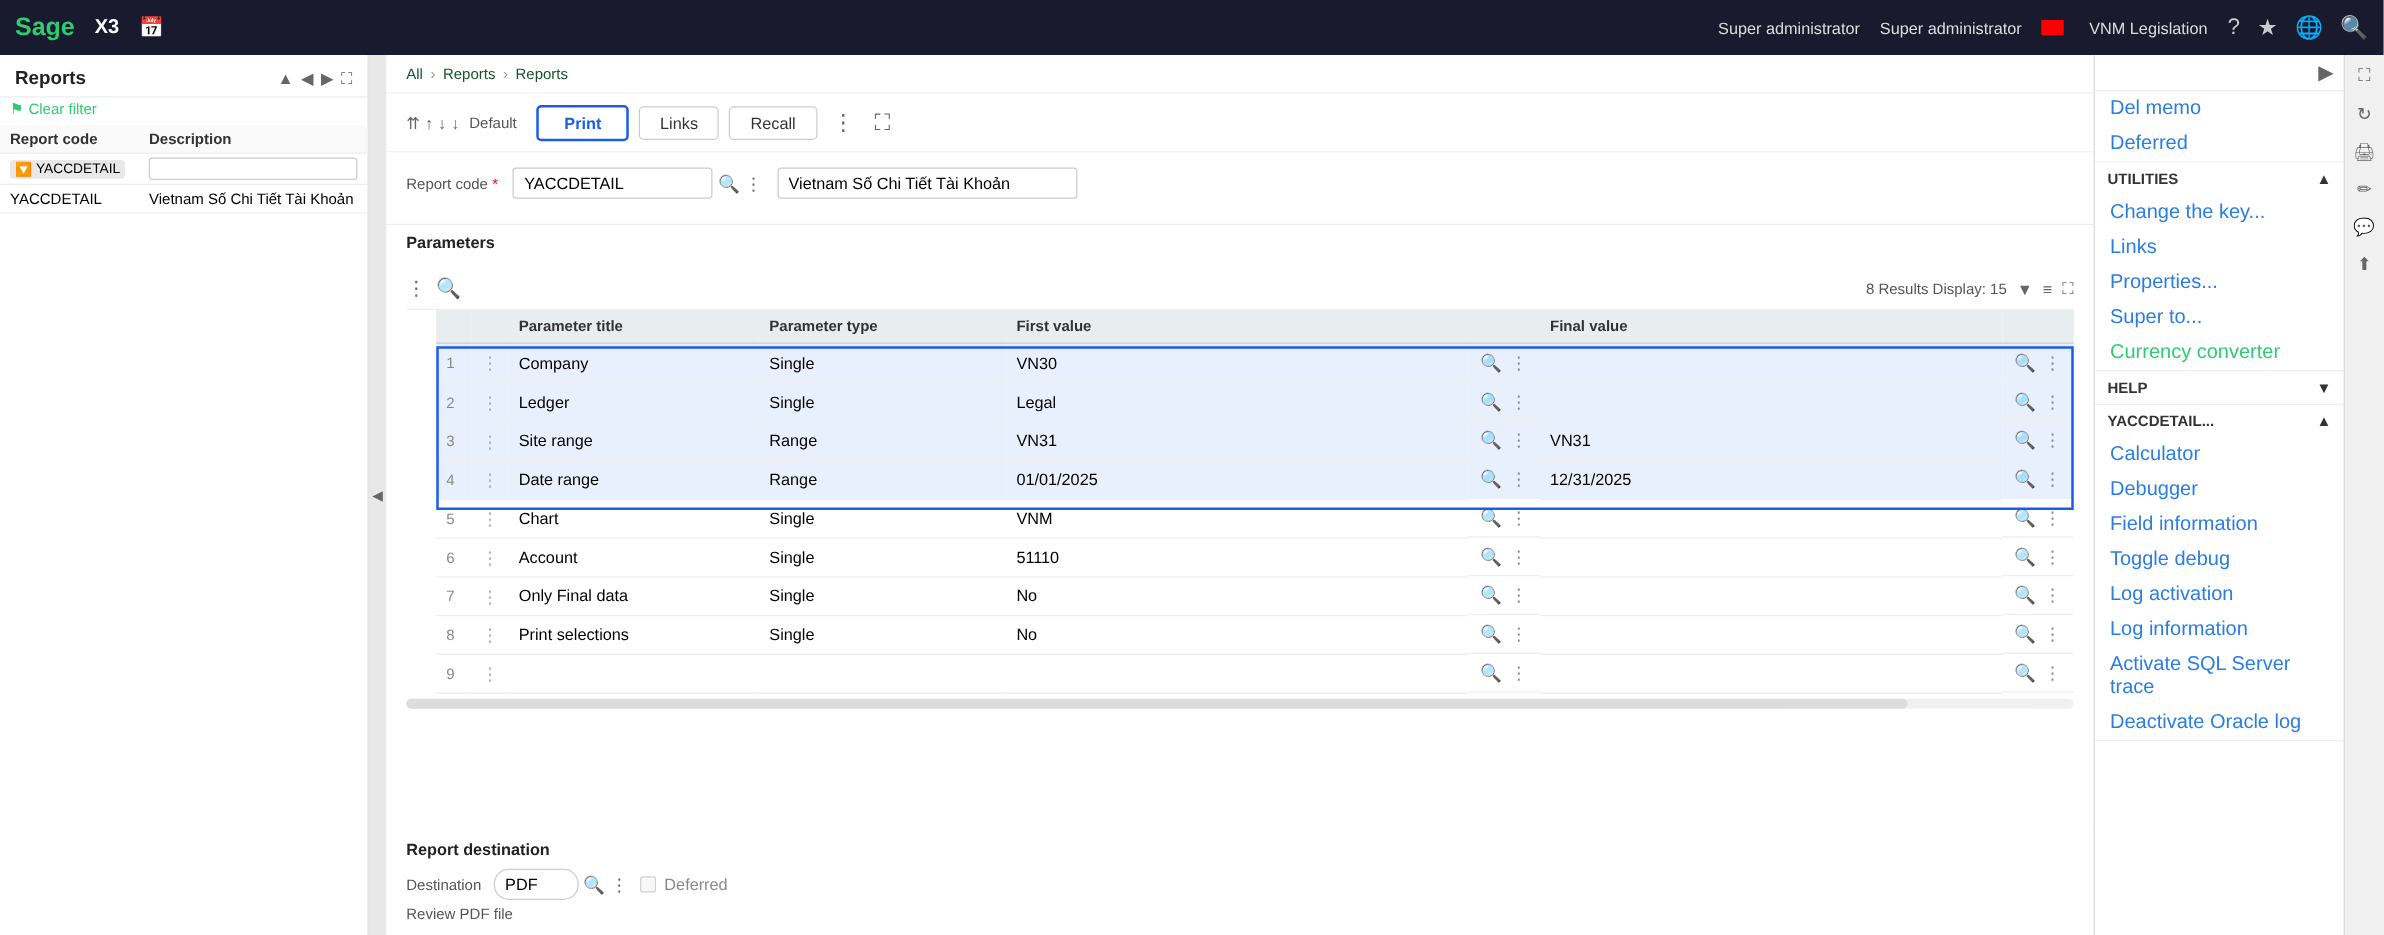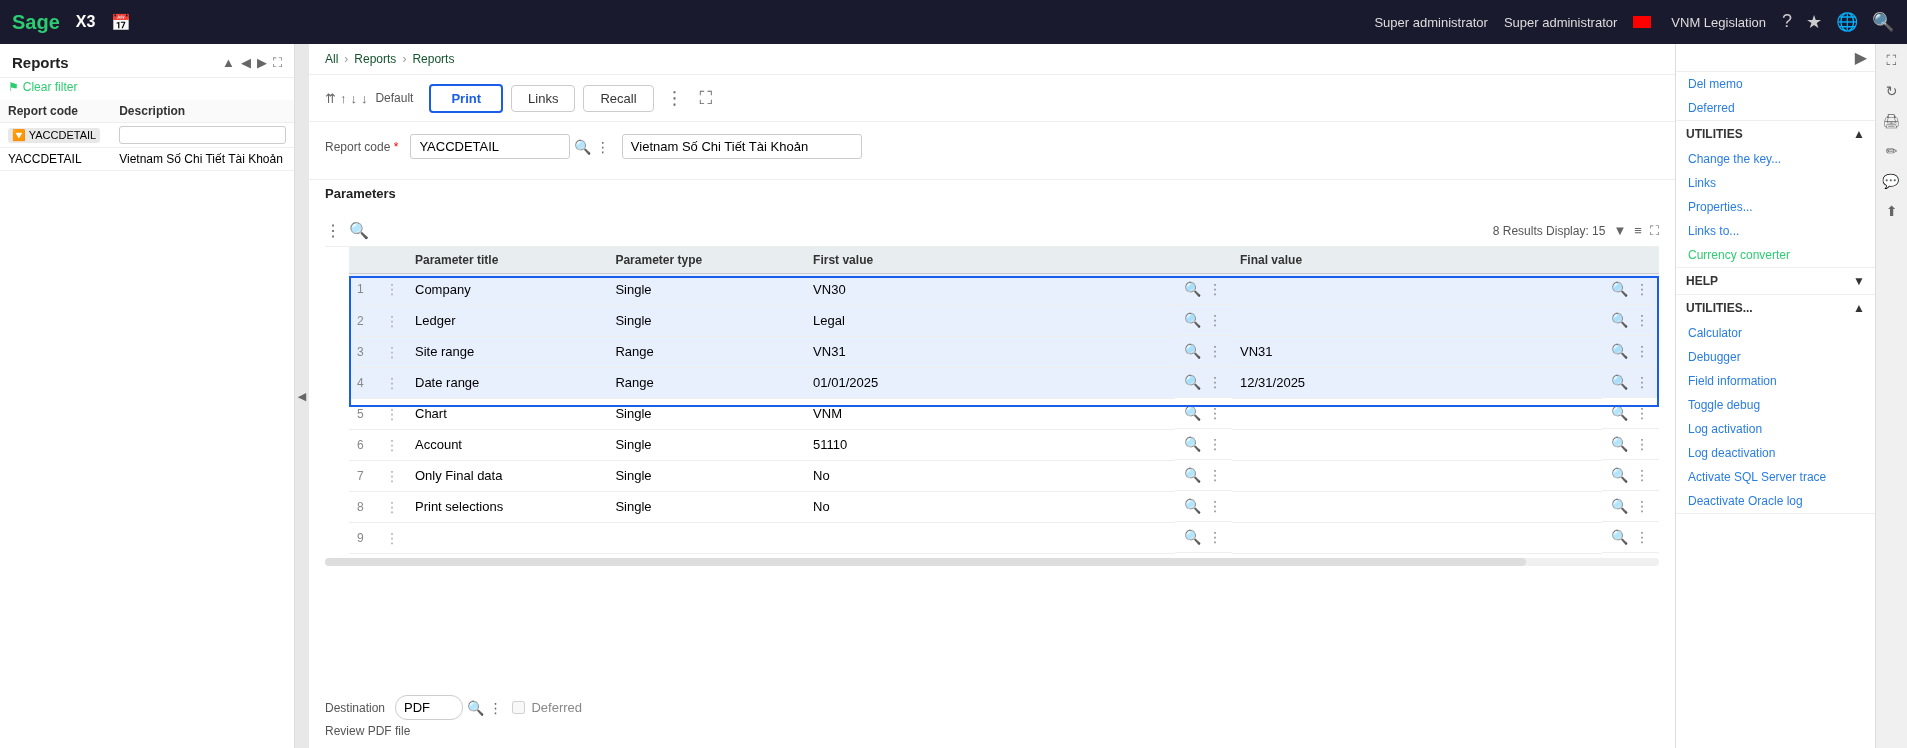--- a/index.html
+++ b/index.html
@@ -235,21 +235,21 @@
       padding: 6px 10px;
       font-size: 12px;
       font-weight: bold;
       color: #333;
       cursor: pointer;
     }
     .right-panel-item {
       padding: 5px 12px;
       color: #2a7de1;
       cursor: pointer;
-      font-size: 12px;
+      font-size: 16px;
     }
     .right-panel-item.accent { color: #2ecc71; }
     .right-side-strip {
       width: 32px;
       background: #f0f0f0;
       border-left: 1px solid #ddd;
       display: flex;
       flex-direction: column;
       align-items: center;
       padding: 8px 0;
@@ -533,20 +533,21 @@
 
         <div style="position:absolute; top:29px; left:0; right:0; height:131px; border:2px solid #1a5de8; pointer-events:none; z-index:5;"></div>
       </div>
 
       <div style="height:8px; background:#f0f0f0; border-radius:4px; margin: 4px 0; position:relative;">
         <div style="width:90%; height:100%; background:#ddd; border-radius:4px;"></div>
       </div>
     </div>
 
     <div class="dest-section">
+      <div class="section-title">Report destination</div>
       <div class="dest-row">
         <span class="field-label">Destination</span>
         <div class="field-input-group">
           <input class="field-input" type="text" value="PDF" style="width: 68px; border-radius: 12px;">
           <span class="field-action">🔍</span>
           <span class="field-action">⋮</span>
         </div>
         <label class="checkbox-label">
           <input type="checkbox" disabled="" style="">
           <span>Deferred</span>
@@ -569,42 +570,42 @@
     </div>
 
     <div class="right-panel-section">
       <div class="right-panel-header">
         <span>UTILITIES</span>
         <span>▲</span>
       </div>
       <div class="right-panel-item">Change the key...</div>
       <div class="right-panel-item">Links</div>
       <div class="right-panel-item">Properties...</div>
-      <div class="right-panel-item">Links to...</div>
+      <div class="right-panel-item">Super to...</div>
       <div class="right-panel-item accent">Currency converter</div>
     </div>
 
     <div class="right-panel-section">
       <div class="right-panel-header">
         <span>HELP</span>
         <span>▼</span>
       </div>
     </div>
 
     <div class="right-panel-section">
       <div class="right-panel-header">
-        <span>UTILITIES...</span>
+        <span>YACCDETAIL...</span>
         <span>▲</span>
       </div>
       <div class="right-panel-item">Calculator</div>
       <div class="right-panel-item">Debugger</div>
       <div class="right-panel-item">Field information</div>
       <div class="right-panel-item">Toggle debug</div>
       <div class="right-panel-item">Log activation</div>
-      <div class="right-panel-item">Log deactivation</div>
+      <div class="right-panel-item">Log information</div>
       <div class="right-panel-item">Activate SQL Server trace</div>
       <div class="right-panel-item">Deactivate Oracle log</div>
     </div>
 
   </div>
 
   <div class="right-side-strip">
     <span style="font-size:14px;cursor:pointer;">⛶</span>
     <span style="font-size:14px;cursor:pointer;">↻</span>
     <span style="font-size:14px;cursor:pointer;">🖨</span>

